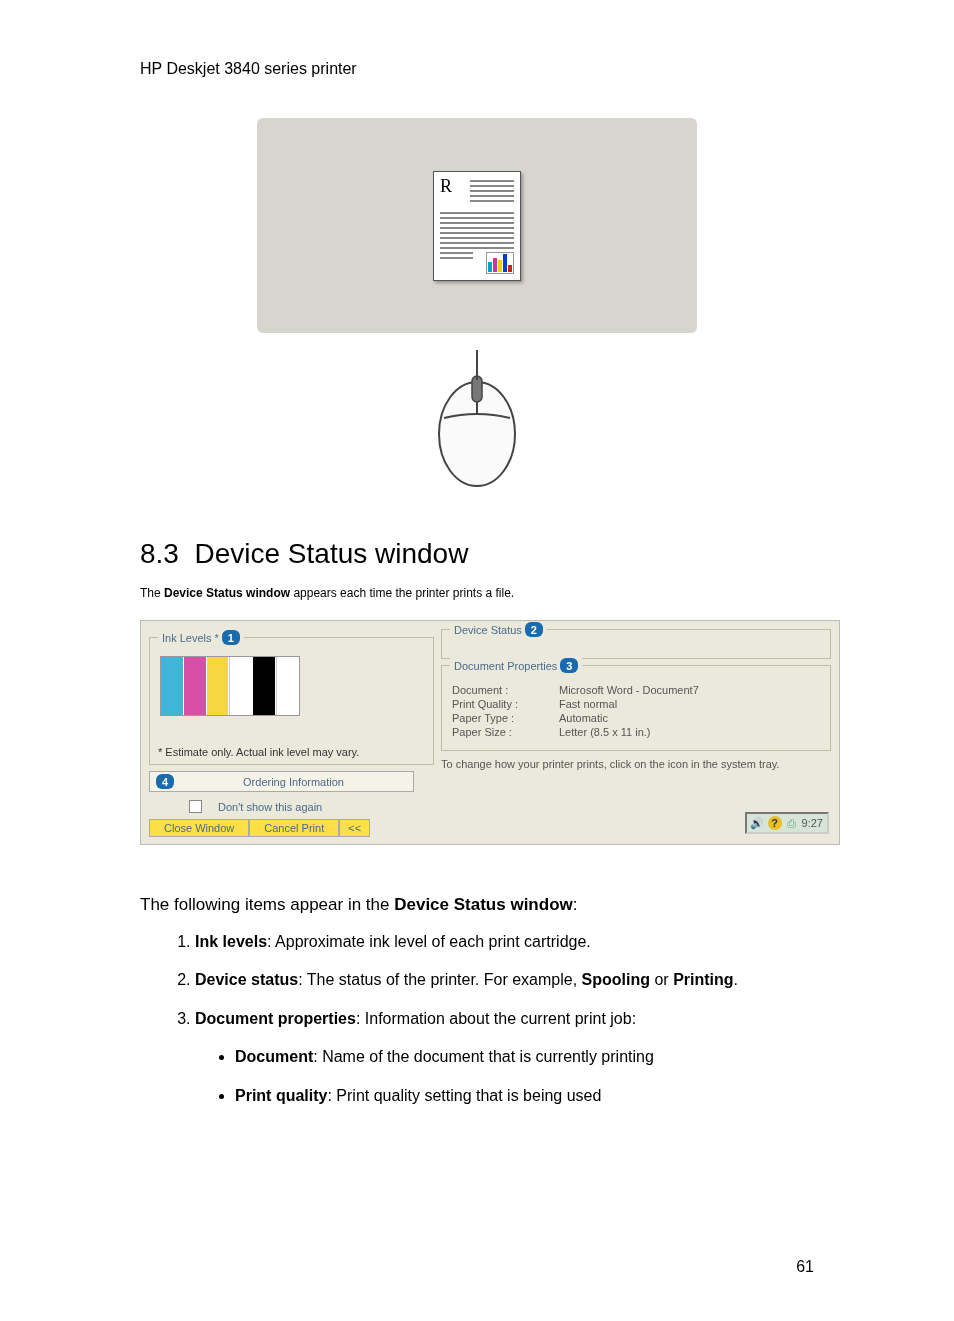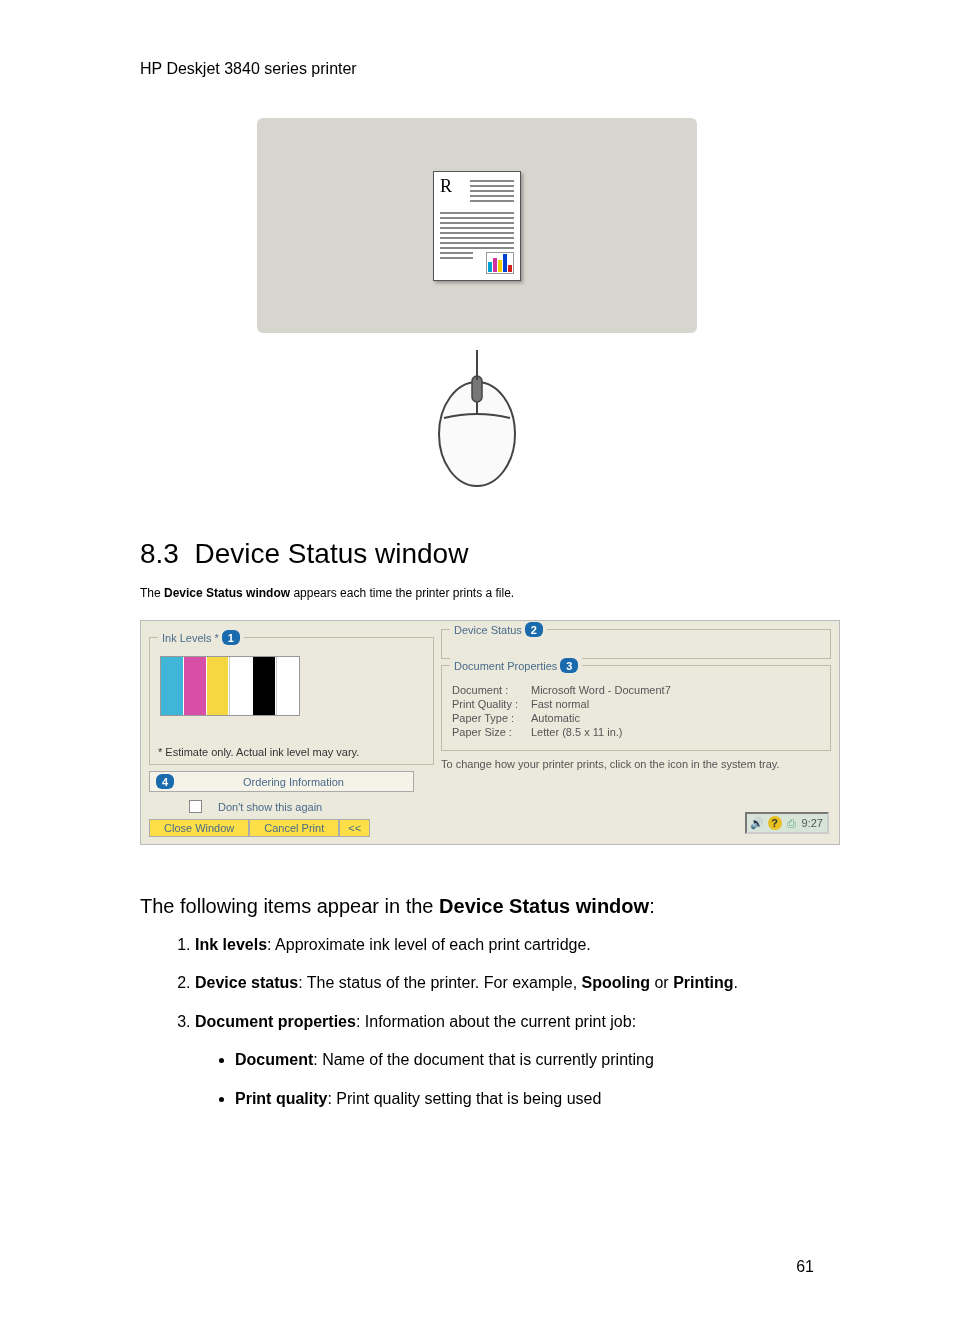--- a/index.html
+++ b/index.html
@@ -207,21 +207,21 @@
       font-size: 11px;
       color: #4a6a8a;
     }
     .dlg-btn.narrow { padding: 2px 8px; }
     .doc-props .prop-row {
       display: flex;
       font-size: 11px;
       margin-bottom: 2px;
       color: #555;
     }
-    .doc-props .prop-label { width: 79px; }
+    .doc-props .prop-label { width: 107px; }
     .device-status-group { height: 22px; }
     .change-hint {
       font-size: 11px;
       color: #555;
       margin-top: 7px;
     }
     .systray {
       position: absolute;
       bottom: 10px;
       right: 10px;
@@ -236,21 +236,21 @@
     }
     .tray-icon {
       width: 14px;
       height: 14px;
       display: inline-flex;
       align-items: center;
       justify-content: center;
       font-size: 11px;
     }
     .following-text {
-      font-size: 20px;
+      font-size: 17px;
       margin-bottom: 14px;
     }
     ol.numbered {
       list-style: decimal;
       padding-left: 55px;
       font-size: 16px;
     }
     ol.numbered li { margin-bottom: 8px; line-height: 1.4; margin-top: 16px; }
     ul.bulleted {
       list-style: disc;

